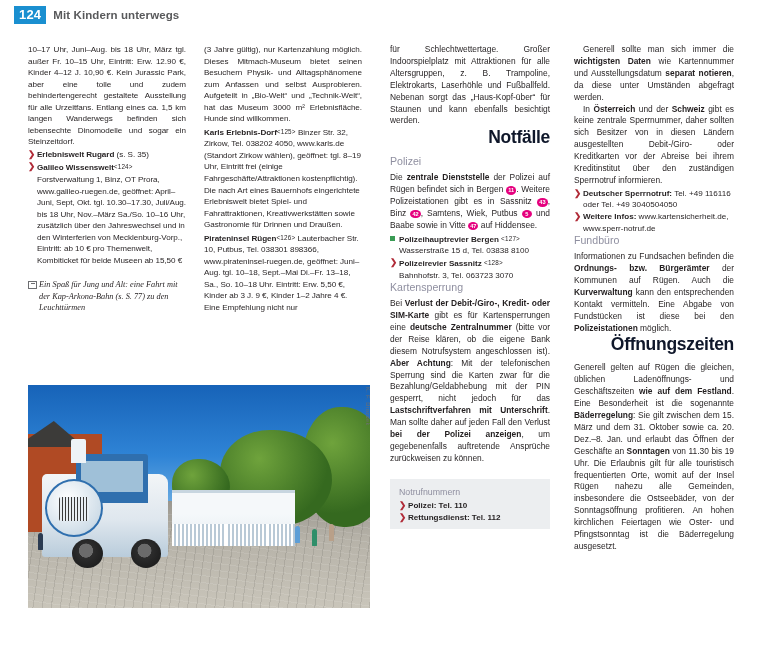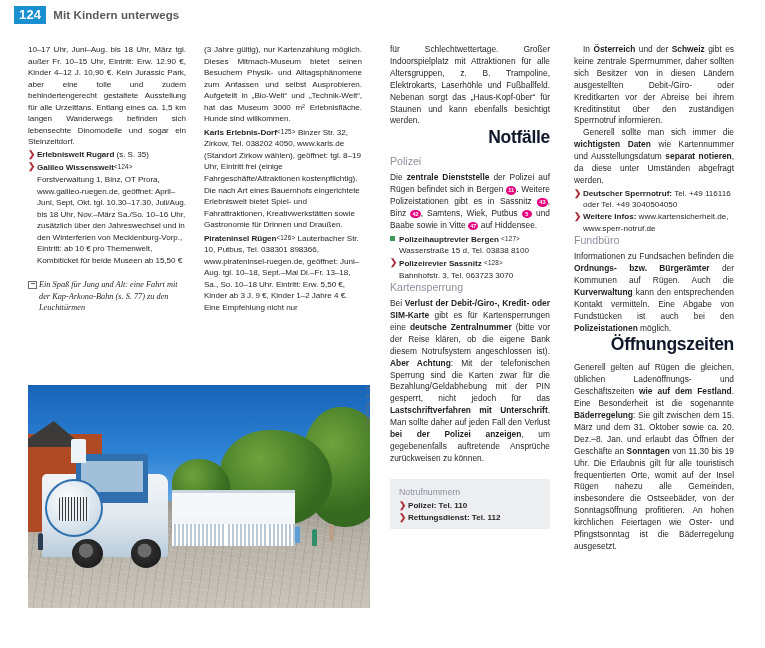--- a/index.html
+++ b/index.html
@@ -419,35 +419,35 @@
       <div class="entry">
         <span class="chev">❯</span><b>Polizei: Tel. 110</b>
       </div>
       <div class="entry">
         <span class="chev">❯</span><b>Rettungsdienst: Tel. 112</b>
       </div>
     </div>
   </div>
 
   <div class="col col-4">
+    <p class="body indent"><span>Generell sollte man sich immer die </span><b>wichtigsten Daten</b><span> wie Kartennummer und Ausstellungsdatum </span><b>separat notieren</b><span>, da diese unter Umständen abgefragt werden.</span></p>
+
     <p class="body indent"><span>In </span><b>Österreich</b><span> und der </span><b>Schweiz</b><span> gibt es keine zentrale Sperrnummer, daher sollten sich Besitzer von in diesen Ländern ausgestellten Debit-/Giro- oder Kreditkarten vor der Abreise bei ihrem Kreditinstitut über den zuständigen Sperrnotruf informieren.</span></p>
 
-    <p class="body indent"><span>Generell sollte man sich immer die </span><b>wichtigsten Daten</b><span> wie Kartennummer und Ausstellungsdatum </span><b>separat notieren</b><span>, da diese unter Umständen abgefragt werden.</span></p>
-
     <div class="entry">
       <span class="chev">❯</span><b>Deutscher Sperrnotruf:</b><span> Tel. +49 116116 oder Tel. +49 3040504050</span>
     </div>
 
     <div class="entry">
       <span class="chev">❯</span><b>Weitere Infos:</b><span> www.kartensicherheit.de, www.sperr-notruf.de</span>
     </div>
 
     <h3 class="sub gap-top-10">Fundbüro</h3>
 
-    <p class="body"><span>Informationen zu Fundsachen befinden die </span><b>Ordnungs- bzw. Bürgerämter</b><span> der Kommunen auf Rügen. Auch die </span><b>Kurverwaltung</b><span> kann den entsprechenden Kontakt vermitteln. Eine Abgabe von Fundstücken ist auch bei den </span><b>Polizeistationen</b><span> möglich.</span></p>
+    <p class="body"><span>Informationen zu Fundsachen befinden die </span><b>Ordnungs- bzw. Bürgerämter</b><span> der Kommunen auf Rügen. Auch die </span><b>Kurverwaltung</b><span> kann den entsprechenden Kontakt vermitteln. Eine Abgabe von Fundstücken ist diese bei den </span><b>Polizeistationen</b><span> möglich.</span></p>
 
     <h2 class="sec gap-top-16">Öffnungszeiten</h2>
 
     <p class="body"><span>Generell gelten auf Rügen die gleichen, üblichen Ladenöffnungs- und Geschäftszeiten </span><b>wie auf dem Festland</b><span>. Eine Besonderheit ist die sogenannte </span><b>Bäderregelung</b><span>: Sie gilt zwischen dem 15. März und dem 31. Oktober sowie ca. 20. Dez.–8. Jan. und erlaubt das Öffnen der Geschäfte an </span><b>Sonntagen</b><span> von 11.30 bis 19 Uhr. Die Erlaubnis gilt für alle touristisch frequentierten Orte, womit auf der Insel Rügen nahezu alle Gemeinden, insbesondere die Ostseebäder, von der Sonntagsöffnung profitieren. An hohen kirchlichen Feiertagen wie Oster- und Pfingstsonntag ist die Bäderregelung ausgesetzt.</span></p>
   </div>
 </div>
 
 <div class="photo-wrap">
   <div class="photo">
     <div class="sky"></div>

